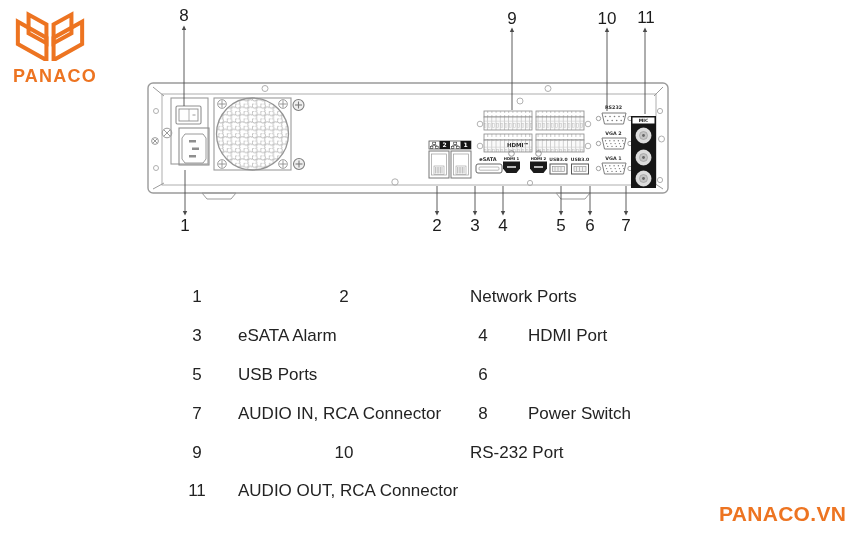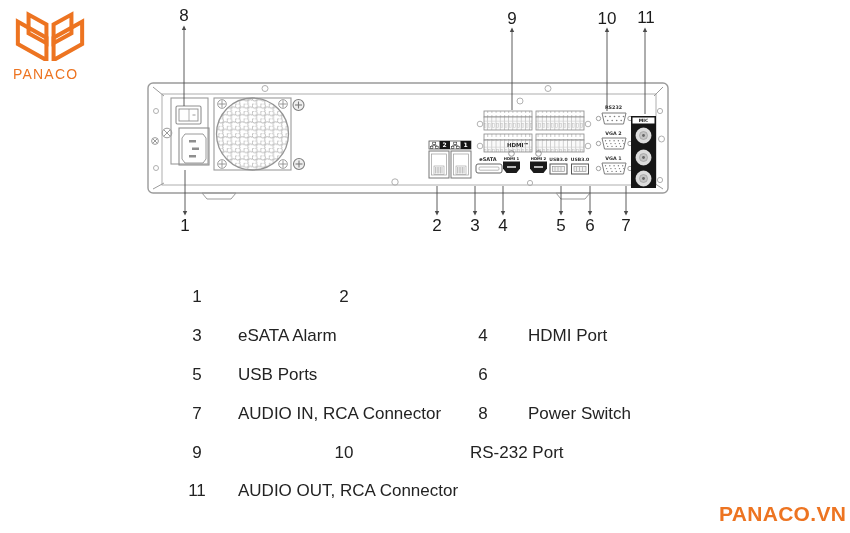--- a/index.html
+++ b/index.html
@@ -1,20 +1,20 @@
 <!DOCTYPE html>
 <html style="--accent: #ED7421;"><head>
 <meta charset="utf-8">
 <style>
   html,body{margin:0;padding:0;background:#fff;}
   .stage{position:relative;width:850px;height:533px;background:#fff;overflow:hidden;
          font-family:"Liberation Sans",sans-serif;}
   
   .brand{position:absolute;left:13px;top:11px;width:78px;text-align:left;}
-  .brand-text{color:var(--accent,#ed7421);font-weight:normal;font-size:14px;letter-spacing:1.2px;
+  .brand-text{color:var(--accent,#ed7421);font-weight:bold;font-size:18px;letter-spacing:1.2px;
               margin-top:1px;font-family:"Liberation Sans",sans-serif;}
   
   .diagram-svg{position:absolute;left:0;top:0;}
   .callout-num{position:absolute;transform:translate(-50%,-50%);font-size:17px;color:#1c1c1c;}
   svg text{font-family:"DejaVu Sans","Liberation Sans",sans-serif;}
   
   .legend{position:absolute;left:160px;top:278px;width:566px;}
   .legend-row{display:grid;grid-template-columns:74px 220px 58px auto;height:38.8px;
               align-items:center;font-size:17px;color:#232323;}
   .legend-num{text-align:center;}
@@ -354,20 +354,21 @@
   <div class="callout-num" style="left:626px;top:226px;">7</div>
   <div class="callout-num" style="left:184px;top:16px;">8</div>
   <div class="callout-num" style="left:512px;top:19px;">9</div>
   <div class="callout-num" style="left:607px;top:19px;">10</div>
   <div class="callout-num" style="left:646px;top:18px;">11</div>
 
   <div class="legend">
     <div class="legend-row">
       <span class="legend-num">1</span>
       <span class="legend-num">2</span>
+      <span class="legend-label-2">Network Ports</span>
     </div>
     <div class="legend-row">
       <span class="legend-num">3</span>
       <span class="legend-label">eSATA Alarm</span>
       <span class="legend-num">4</span>
       <span class="legend-label-2">HDMI Port</span>
     </div>
     <div class="legend-row">
       <span class="legend-num">5</span>
       <span class="legend-label">USB Ports</span>

